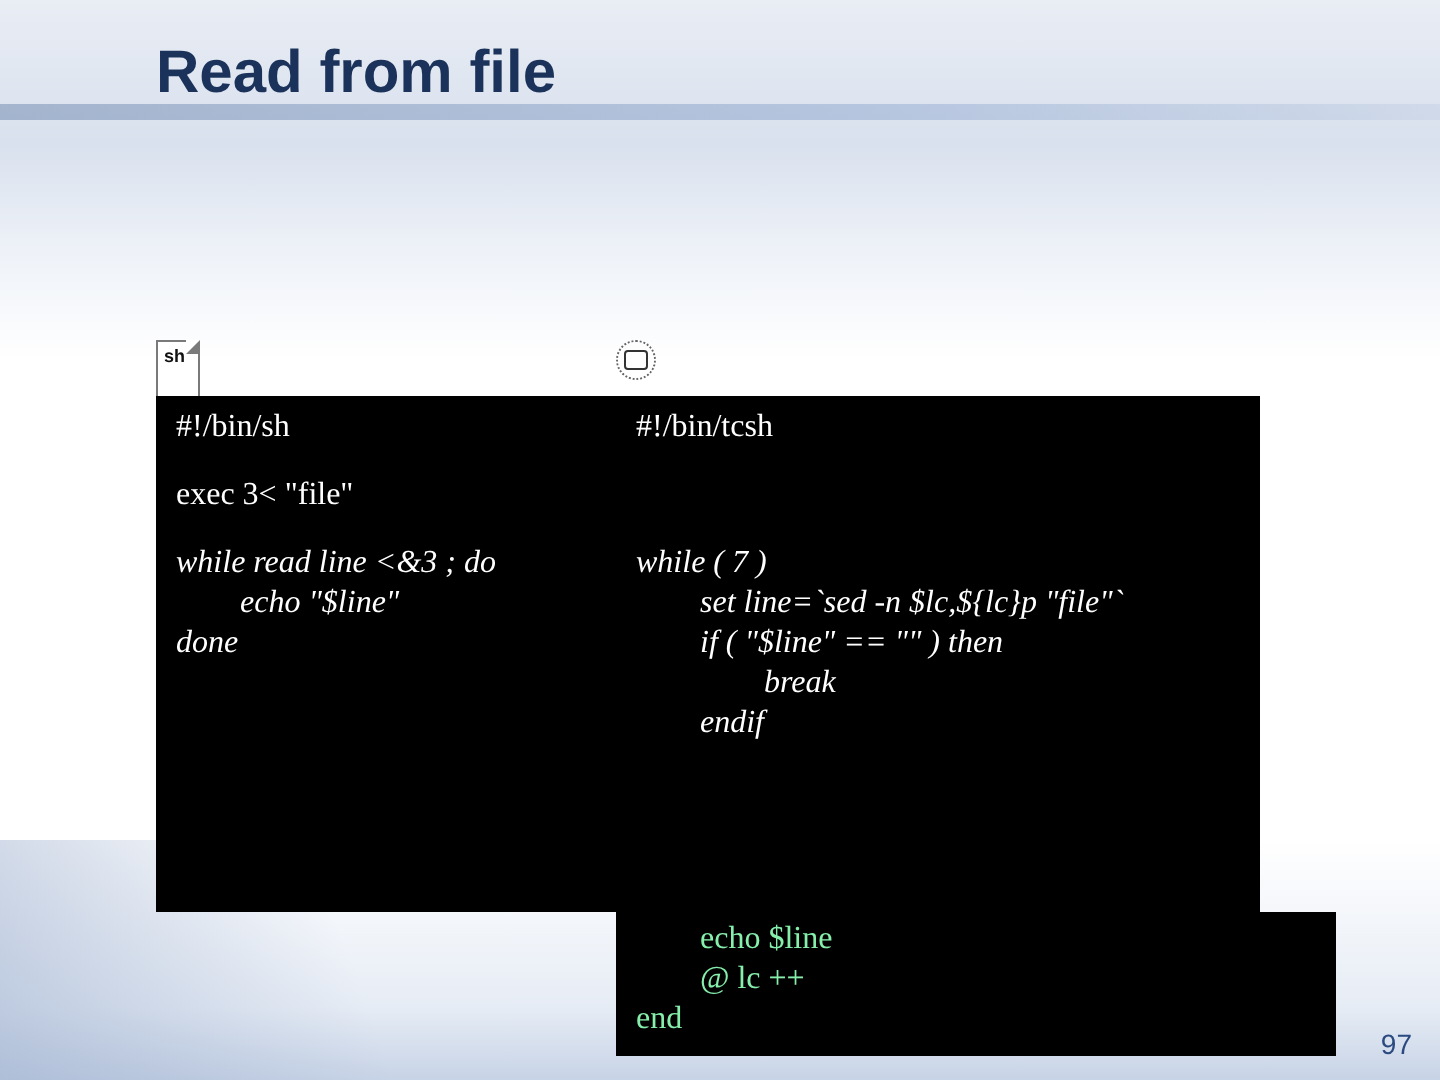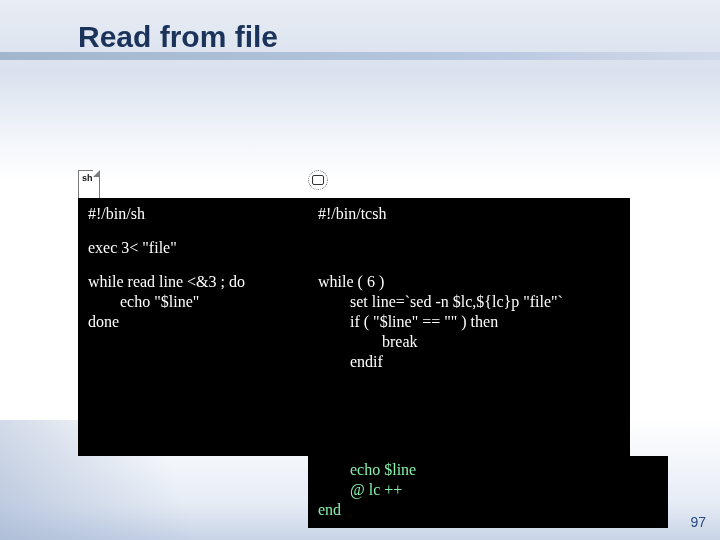--- a/index.html
+++ b/index.html
@@ -106,21 +106,21 @@
   .codebox {
     position: absolute;
     left: 78px;
     width: 552px;
     background: #000;
     color: #fff;
     display: flex;
   }
   .codebox.row1 { top: 198px; height: 34px; }
   .codebox.row2 { top: 232px; height: 34px; }
-  .codebox.row3 { top: 266px; min-height: 190px; }
+  .codebox.row3 { top: 266px; min-height: 190px; font-style: italic; }
   .col-left { width: 230px; padding: 6px 10px; }
   .col-right { flex: 1; padding: 6px 10px; }
   .code {
     font-family: "Times New Roman", Times, serif;
     font-size: 16px;
     white-space: pre;
     line-height: 1.25;
   }
   .bottom-block {
     position: absolute;
@@ -182,21 +182,21 @@
       </div>
   </div>
 
   <div class="codebox row3">
     <div class="col-left">
         <div class="code">while read line &lt;&amp;3 ; do
         echo "$line"
 done</div>
       </div>
     <div class="col-right">
-        <div class="code">while ( 6 )
+        <div class="code">while ( 7 )
         set line=`sed -n $lc,${lc}p "file"`
         if ( "$line" == "" ) then
                 break
         endif</div>
       </div>
   </div>
 
   <div class="bottom-block">
     <div class="code">        echo $line
         @ lc ++

